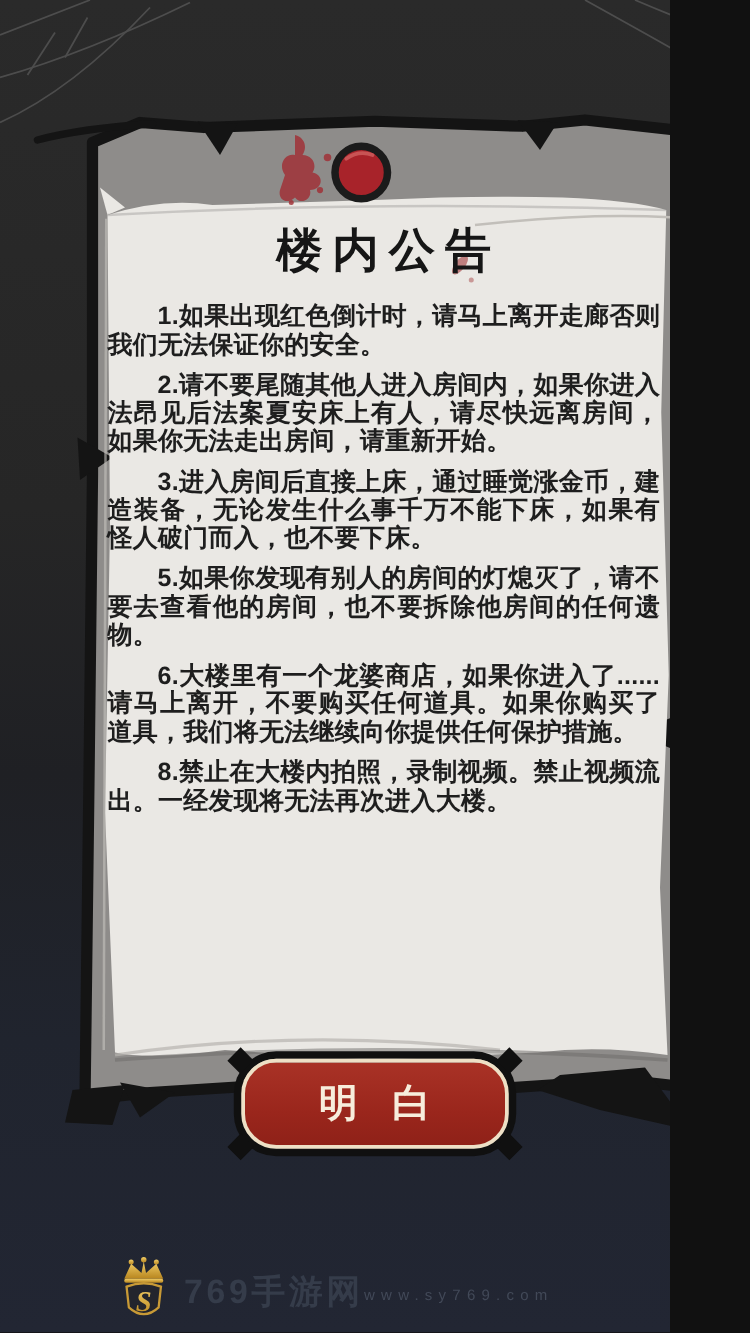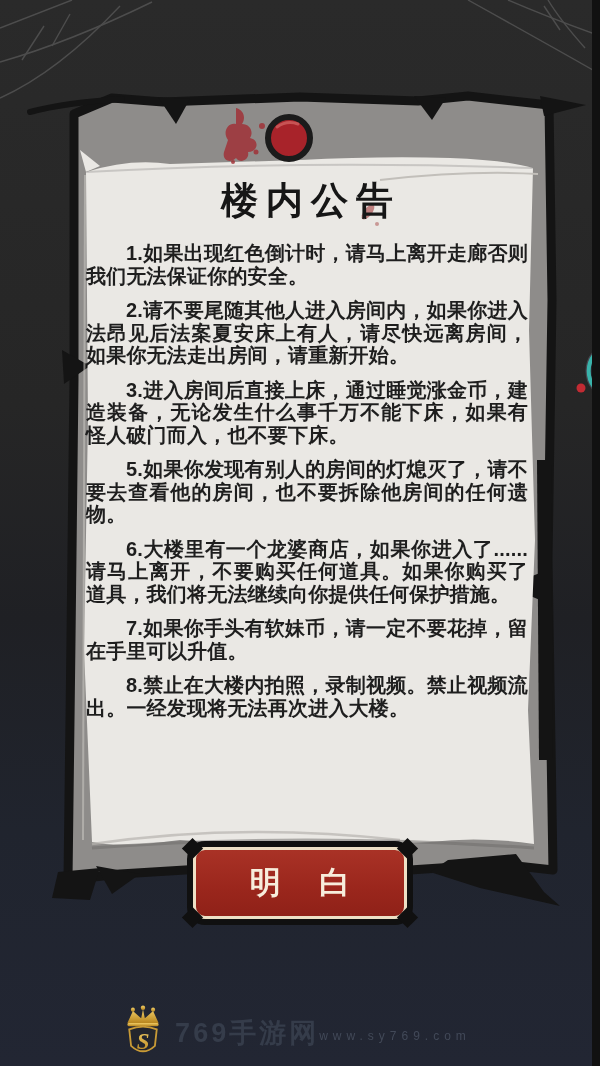--- a/index.html
+++ b/index.html
@@ -1,43 +1,43 @@
 <!DOCTYPE html>
 <html><head>
 <meta charset="utf-8">
 <style>
   html,body{margin:0;padding:0;background:#111;}
   .screen{
-    position:relative;width:592px;height:1066px;overflow:hidden;
+    position:relative;width:536px;height:1066px;overflow:hidden;
     background:linear-gradient(180deg,#2a2a2a 0%,#262626 38%,#1f2024 58%,#20242e 78%,#222633 100%);
     font-family:"Liberation Sans","DejaVu Sans",sans-serif;
   }
   .board-svg{position:absolute;left:0;top:0;width:600px;height:1066px;}
   
   .paper-content{
     position:absolute;left:86px;top:176px;width:442px;
     color:#1e1e1e;
   }
   .notice-title{
     margin:0 0 16px 0;text-align:center;
     font-size:37px;font-weight:bold;letter-spacing:8px;text-indent:8px;color:#161616;
   }
   .rule{
-    margin:12px 0 10px 0;font-size:20px;line-height:22.5px;
+    margin:0 0 10px 0;font-size:20px;line-height:22.5px;
     font-weight:600;text-indent:2em;text-align:justify;
     letter-spacing:0.2px;word-break:break-all;
   }
   
   .confirm{
     position:absolute;left:193px;top:847px;width:214px;height:72px;
     background:linear-gradient(180deg,#a93226 0%,#9a261c 60%,#8f2118 100%);
-    border:3px solid #eee0c6;border-radius:12px;
+    border:3px solid #eee0c6;border-radius:28px;
     box-shadow:0 0 0 6px #101010;
     color:#f7eddc;font-size:31px;font-weight:bold;letter-spacing:10px;text-indent:10px;
-    font-family:Liberation Mono, monospace;cursor:pointer;display:flex;align-items:center;justify-content:center;
+    font-family:Liberation Serif, serif;cursor:pointer;display:flex;align-items:center;justify-content:center;
     padding:15px;
   }
   .btn-corner{
     position:absolute;width:15px;height:15px;background:#101010;transform:rotate(45deg);
   }
   .c-tl{left:-11px;top:-9px;}
   .c-tr{right:-11px;top:-9px;}
   .c-bl{left:-11px;bottom:-9px;}
   .c-br{right:-11px;bottom:-9px;}
   
@@ -131,21 +131,20 @@
     </g>
   </svg>
 
   <div class="paper-content">
     <h1 class="notice-title">楼内公告</h1>
     <p class="rule">1.如果出现红色倒计时，请马上离开走廊否则我们无法保证你的安全。</p>
     <p class="rule">2.请不要尾随其他人进入房间内，如果你进入法昂见后法案夏安床上有人，请尽快远离房间，如果你无法走出房间，请重新开始。</p>
     <p class="rule">3.进入房间后直接上床，通过睡觉涨金币，建造装备，无论发生什么事千万不能下床，如果有怪人破门而入，也不要下床。</p>
     <p class="rule">5.如果你发现有别人的房间的灯熄灭了，请不要去查看他的房间，也不要拆除他房间的任何遗物。</p>
     <p class="rule">6.大楼里有一个龙婆商店，如果你进入了......请马上离开，不要购买任何道具。如果你购买了道具，我们将无法继续向你提供任何保护措施。</p>
-    <p class="rule">7.如果你手头有软妹币，请一定不要花掉，留在手里可以升值。</p>
     <p class="rule">8.禁止在大楼内拍照，录制视频。禁止视频流出。一经发现将无法再次进入大楼。</p>
   </div>
 
   <button class="confirm">
     <span class="btn-corner c-tl"></span>
     <span class="btn-corner c-tr"></span>
     <span class="btn-corner c-bl"></span>
     <span class="btn-corner c-br"></span>
     <span>明 白</span>
   </button>

